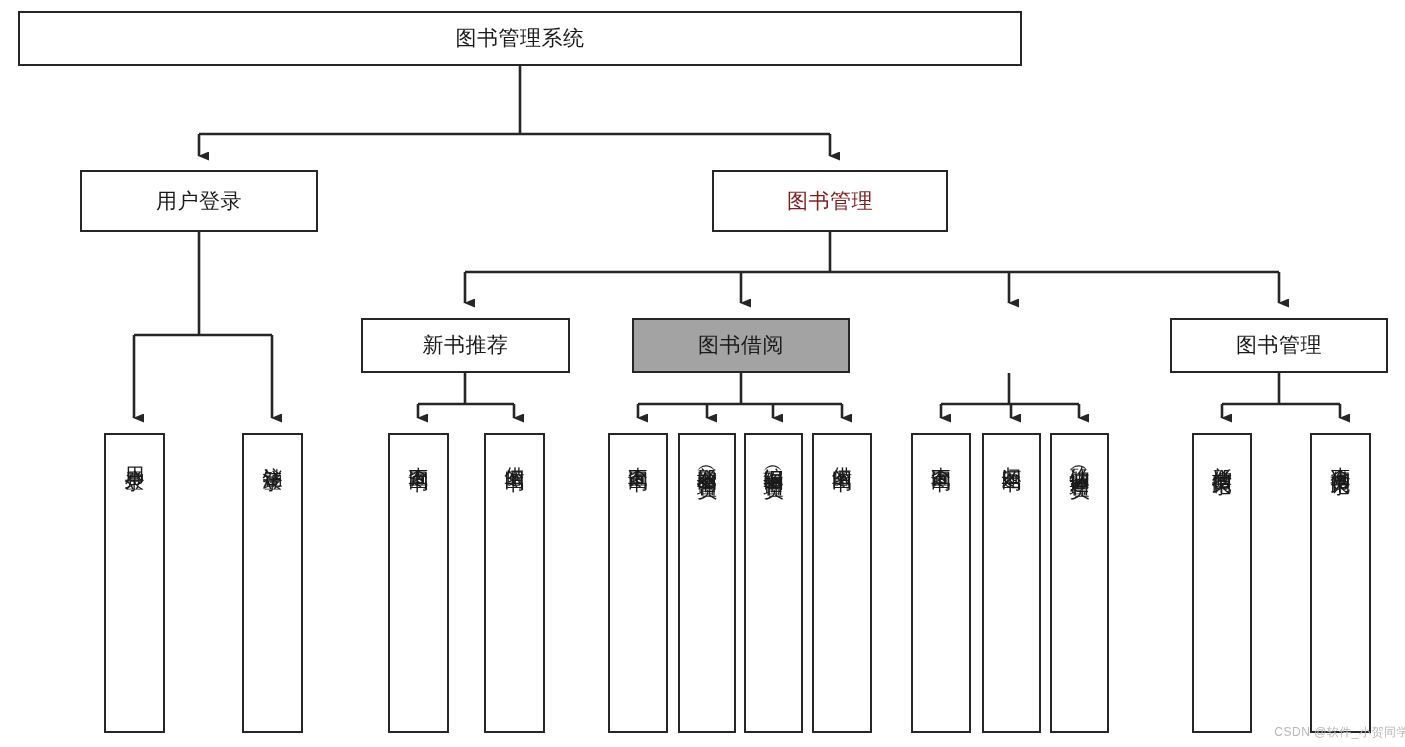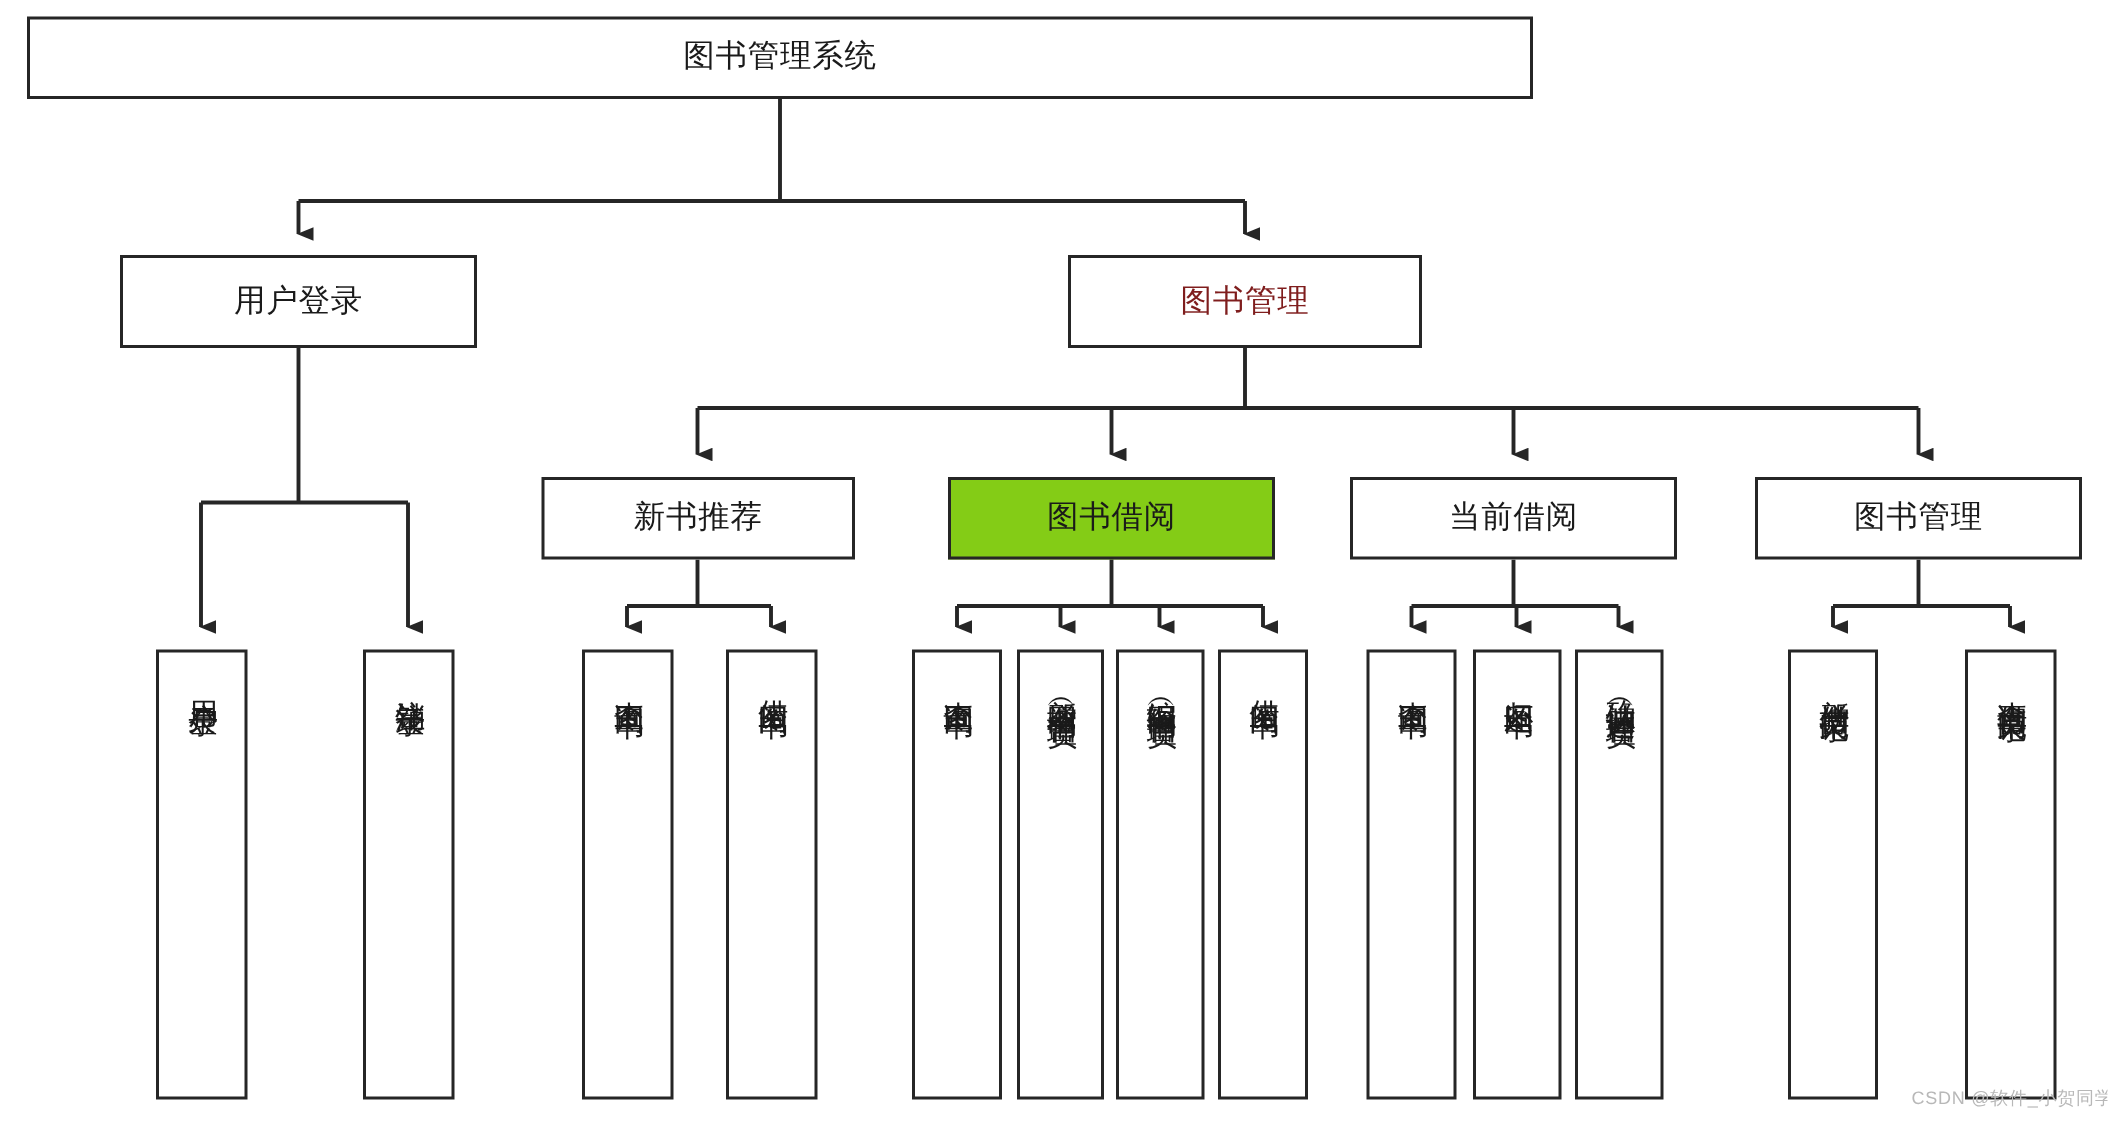--- a/index.html
+++ b/index.html
@@ -140,25 +140,22 @@
   <div class="node" style="left: 80px; top: 170px; width: 238px; height: 62px; border-color: rgb(38, 38, 38); background: rgb(255, 255, 255); color: rgb(26, 26, 26);">
     <span class="node-label">用户登录</span>
   </div>
   <div class="node" style="left: 712px; top: 170px; width: 236px; height: 62px; border-color: rgb(38, 38, 38); background: rgb(255, 255, 255); color: #7f1d1d;">
     <span class="node-label">图书管理</span>
   </div>
 
   <div class="node" style="left: 361px; top: 318px; width: 209px; height: 55px; border-color: rgb(38, 38, 38); background: rgb(255, 255, 255); color: rgb(26, 26, 26); align-items: center;">
     <span class="node-label">新书推荐</span>
   </div>
-  <div class="node" style="left: 632px; top: 318px; width: 218px; height: 55px; border-color: rgb(38, 38, 38); background: #84cc16; color: rgb(26, 26, 26);">
+  <div class="node" style="left: 632px; top: 318px; width: 218px; height: 55px; border-color: rgb(38, 38, 38); background: #a3a3a3; color: rgb(26, 26, 26);">
     <span class="node-label">图书借阅</span>
-  </div>
-  <div class="node" style="left: 900px; top: 318px; width: 218px; height: 55px; border-color: rgb(38, 38, 38); background: rgb(255, 255, 255); color: rgb(26, 26, 26);">
-    <span class="node-label">当前借阅</span>
   </div>
   <div class="node" style="left: 1170px; top: 318px; width: 218px; height: 55px; border-color: rgb(38, 38, 38); background: rgb(255, 255, 255); color: rgb(26, 26, 26);">
     <span class="node-label">图书管理</span>
   </div>
 
   <div class="node vertical" style="left: 104px; top: 433px; width: 61px; height: 300px; border-color: rgb(38, 38, 38); background: rgb(255, 255, 255); color: rgb(26, 26, 26);">
     <span class="node-label">用户登录</span>
   </div>
   <div class="node vertical" style="left: 242px; top: 433px; width: 61px; height: 300px; border-color: rgb(38, 38, 38); background: rgb(255, 255, 255); color: rgb(26, 26, 26);">
     <span class="node-label">注销登录</span>

